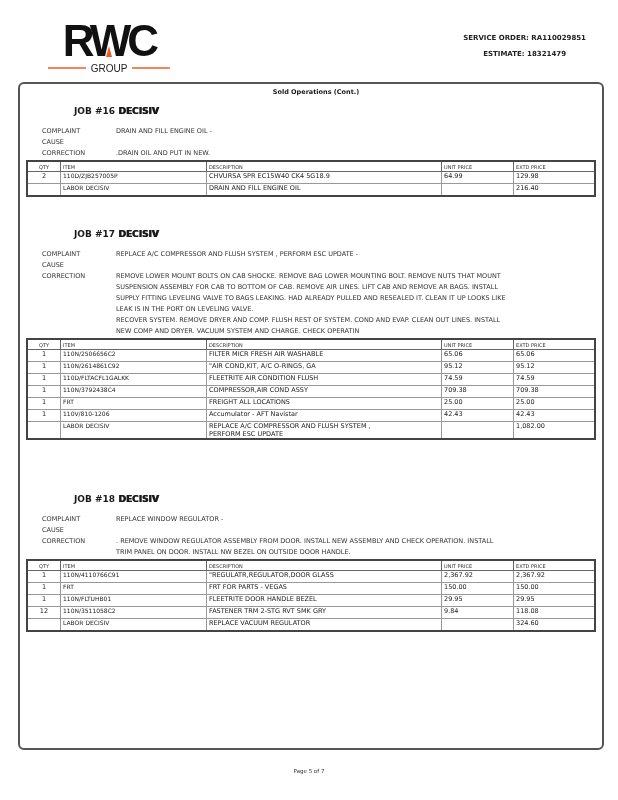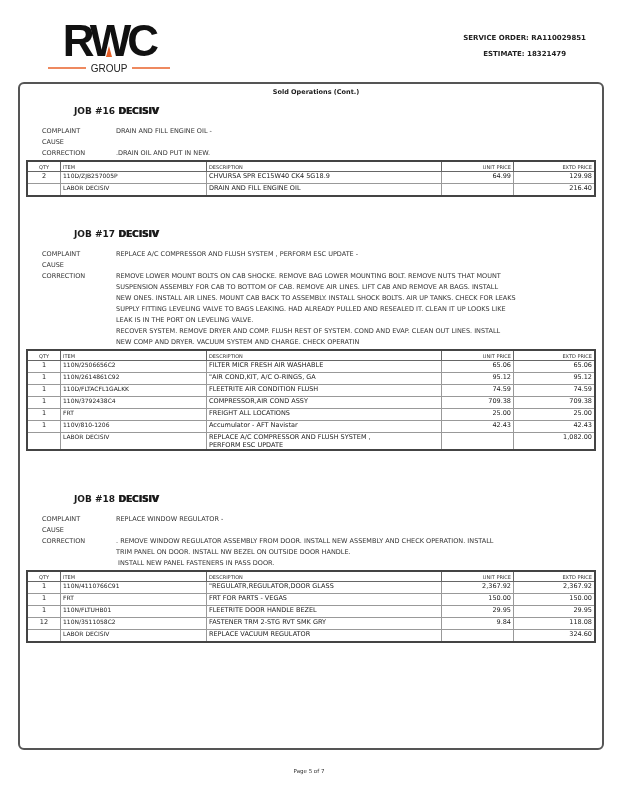--- a/index.html
+++ b/index.html
@@ -18,21 +18,21 @@
   .job-head .b { position:absolute; left:74px; top:0;margin-left:19px; }
   .row { position:relative; font-family:"DejaVu Sans", sans-serif; font-size:6.5px; line-height:11px; color:#333; }
   .row .lbl { position:absolute; left:16px; top:0; }
   .row .val { margin-left:90px; }
   .row .val div { white-space:nowrap; }
   table.items { width:100%; border-collapse:collapse; margin-top:1px; font-family:"DejaVu Sans", sans-serif; }
   table.items th { font-size:5px; font-weight:normal; color:#333; border:1px solid #666; height:9px; padding:0 2px; text-align:left; }
   table.items td { font-size:6.5px; color:#222; border:1px solid #999; height:11px; padding:0 2px; vertical-align:top; }
   table.items td.qty, table.items th.qty { text-align:center; width:28px; }
   table.items td.item { width:141px; font-size:6px; }
-  table.items td.num, table.items th.num { text-align:right; }
+  table.items td.num, table.items th.num { }
   table.items td.up { width:67px; }
   table.items td.ep { width:76px; }
   table.items { border:2px solid #444; }
   .footer { position:absolute; left:0; right:0; top:768px; text-align:center;
             font-family:"DejaVu Sans", sans-serif; font-size:5.5px; color:#333; }
 </style>
 </head>
 <body>
 
 <div class="logo">
@@ -124,21 +124,20 @@
       <span class="lbl">CAUSE</span>
       <div class="val">
           <div>&nbsp;</div>
         </div>
     </div>
     <div class="row">
       <span class="lbl">CORRECTION</span>
       <div class="val">
         <div>REMOVE LOWER MOUNT BOLTS ON CAB SHOCKE. REMOVE BAG LOWER MOUNTING BOLT. REMOVE NUTS THAT MOUNT</div>
         <div>SUSPENSION ASSEMBLY FOR CAB TO BOTTOM OF CAB. REMOVE AIR LINES. LIFT CAB AND REMOVE AR BAGS. INSTALL</div>
-        <div>NEW ONES. INSTALL AIR LINES. MOUNT CAB BACK TO ASSEMBLY. INSTALL SHOCK BOLTS. AIR UP TANKS. CHECK FOR LEAKS</div>
         <div>SUPPLY FITTING LEVELING VALVE TO BAGS LEAKING. HAD ALREADY PULLED AND RESEALED IT. CLEAN IT UP LOOKS LIKE</div>
         <div>LEAK IS IN THE PORT ON LEVELING VALVE.</div>
         <div>RECOVER SYSTEM. REMOVE DRYER AND COMP. FLUSH REST OF SYSTEM. COND AND EVAP. CLEAN OUT LINES. INSTALL</div>
         <div>NEW COMP AND DRYER. VACUUM SYSTEM AND CHARGE. CHECK OPERATIN</div>
       </div>
     </div>
     <table class="items">
       <tbody>
           <tr>
         <th class="qty">QTY</th>
@@ -218,21 +217,20 @@
       <span class="lbl">CAUSE</span>
       <div class="val">
           <div>&nbsp;</div>
         </div>
     </div>
     <div class="row">
       <span class="lbl">CORRECTION</span>
       <div class="val">
         <div>. REMOVE WINDOW REGULATOR ASSEMBLY FROM DOOR. INSTALL NEW ASSEMBLY AND CHECK OPERATION. INSTALL</div>
         <div>TRIM PANEL ON DOOR. INSTALL NW BEZEL ON OUTSIDE DOOR HANDLE.</div>
-        <div style="white-space:pre;"> INSTALL NEW PANEL FASTENERS IN PASS DOOR.</div>
       </div>
     </div>
     <table class="items">
       <tbody>
           <tr>
         <th class="qty">QTY</th>
         <th>ITEM</th>
         <th>DESCRIPTION</th>
         <th class="num">UNIT PRICE</th>
         <th class="num">EXTD PRICE</th>

